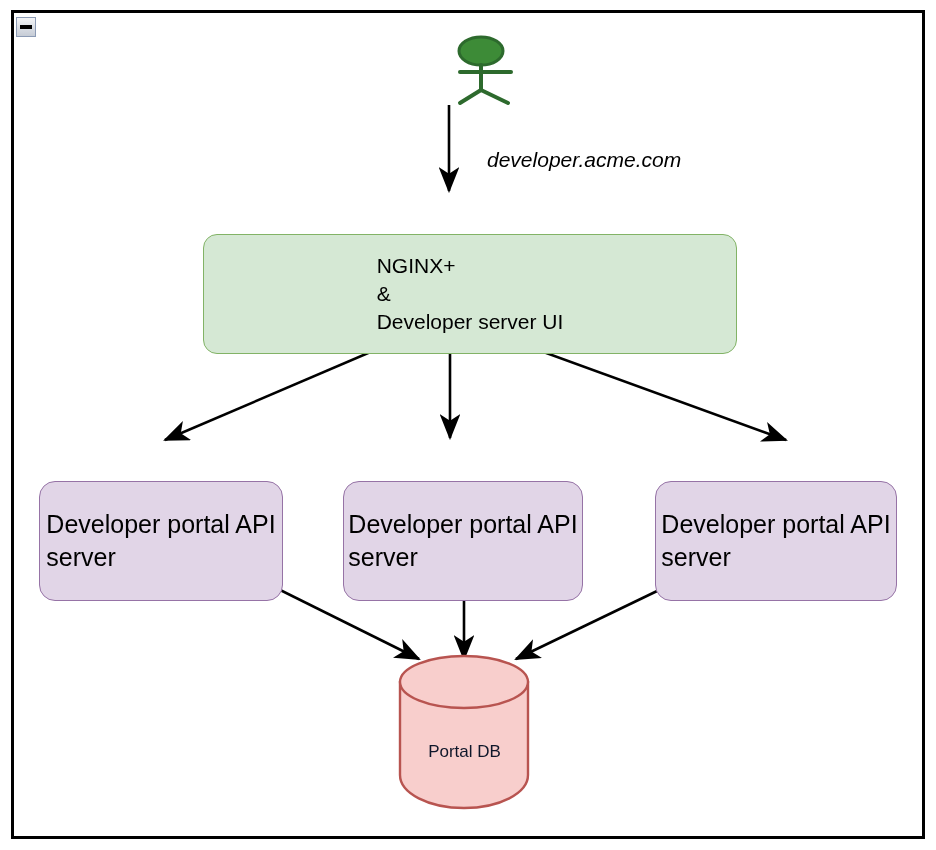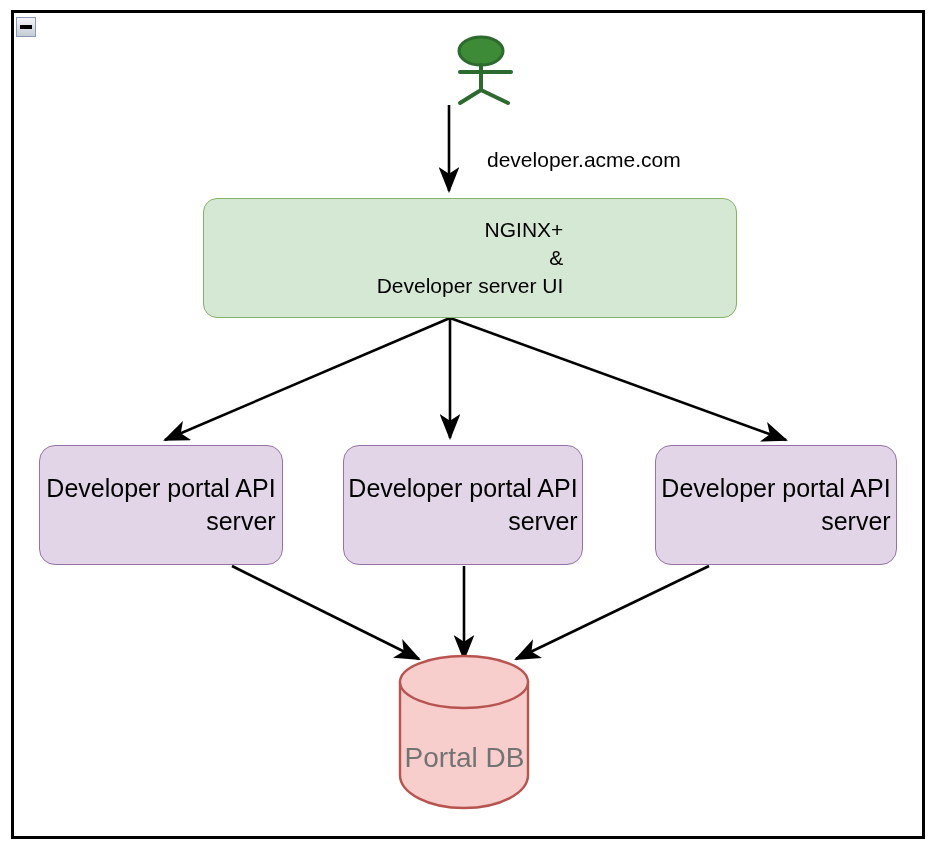--- a/index.html
+++ b/index.html
@@ -61,53 +61,55 @@
     pointer-events: none;
   }
   
   .node-box {
     position: absolute;
     box-sizing: border-box;
     border-radius: 14px;
     display: flex;
     align-items: center;
     justify-content: center;
-    text-align: right;
+    text-align: left;
     color: #000000;
     line-height: 1.32;
     z-index: 20;
+    margin-top: 36px;
   }
   .node-green {
     background: #d5e8d4;
     border: 1.6px solid #82b366;
     font-size: 21px;
   }
   .node-purple {
     background: #e1d5e7;
     border: 1.6px solid #9673a6;
     font-size: 25px;
     border-radius: 16px;
   }
   
   .edge-label {
     position: absolute;
     color: #000000;
     font-size: 21px;
     white-space: nowrap;
     z-index: 25;
+    font-style: italic;
   }
   
   #db-label {
     position: absolute;
     left: 400px;
     top: 742px;
     width: 129px;
     text-align: center;
-    font-size: 28px;
-    color: #737373;
+    font-size: 17px;
+    color: #0f172a;
     z-index: 22;
   }
   .line-br { display: block; }
 </style>
 </head>
 <body>
 
 <div id="canvas">
 
   <div id="diagram-frame"></div>

